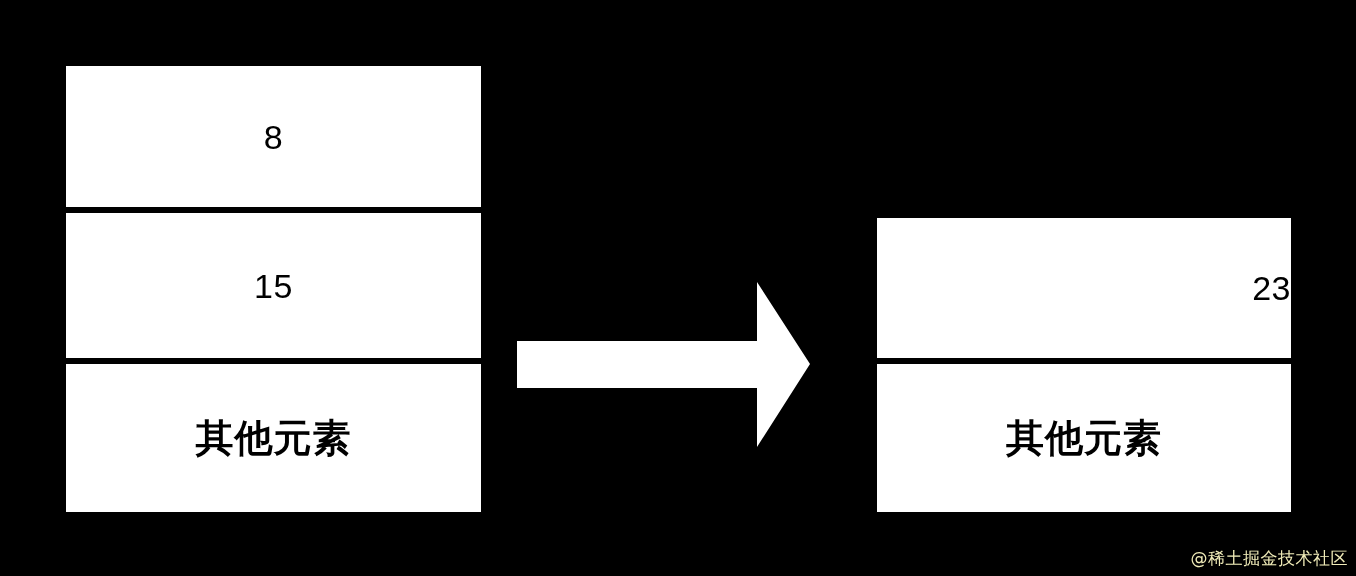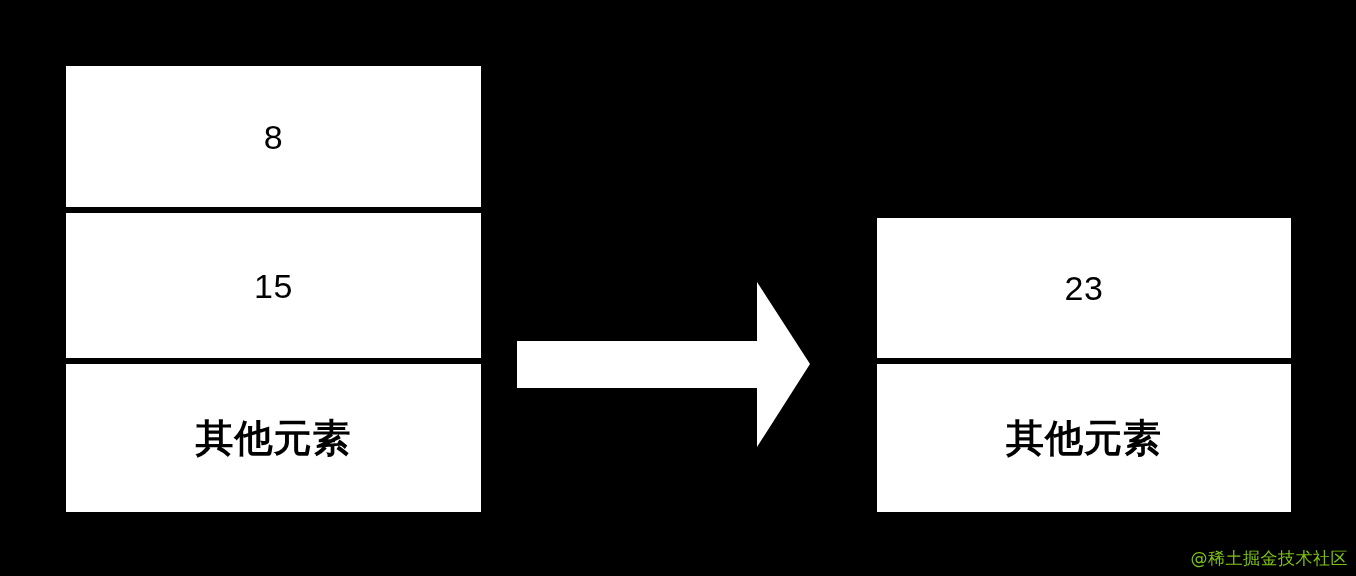--- a/index.html
+++ b/index.html
@@ -60,39 +60,39 @@
   #left-cell-1 { top: 147px; height: 145px; width: 415px; }
   #left-cell-2 { top: 298px; height: 148px; width: 415px; }
 
   
   #stack-right {
     left: 877px;
     top: 218px;
     width: 414px;
     height: 294px;
   }
-  #right-cell-0 { top: 0px;   height: 140px; width: 414px; }
+  #right-cell-0 { top: 0px;   height: 140px; width: 414px; justify-content: flex-end; }
   #right-cell-1 { top: 146px; height: 148px; width: 414px; }
 
   
   #arrow {
     position: absolute;
     left: 514px;
     top: 278px;
     width: 300px;
     height: 175px;
   }
   #arrow svg { display: block; }
 
   
   #watermark {
     position: absolute;
     right: 8px;
     bottom: 6px;
-    color: #84cc16;
+    color: #fef9c3;
     font-size: 17px;
     letter-spacing: 0.5px;
     white-space: nowrap;
     opacity: 0.95;
     font-family: "DejaVu Sans", "Liberation Sans", sans-serif;
     margin-top: 10px;
   }
 </style>
 </head>
 <body>

